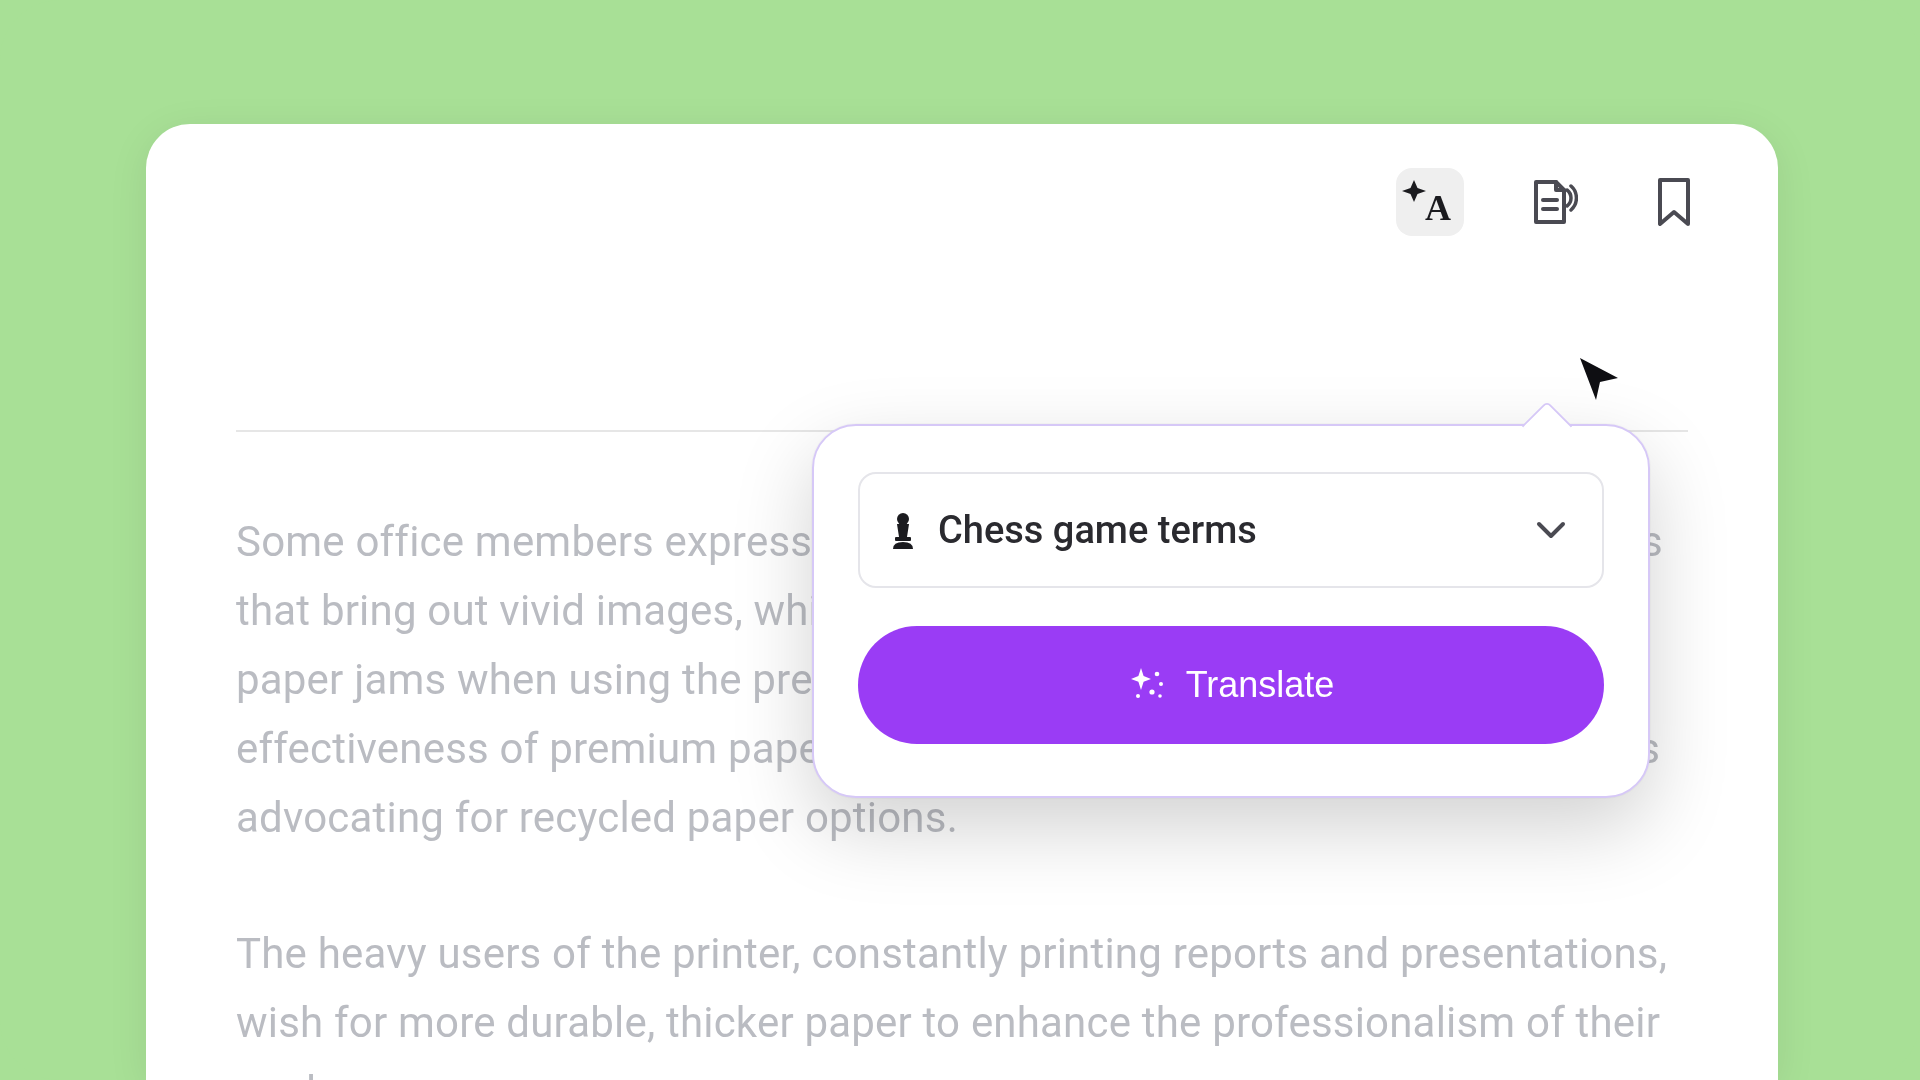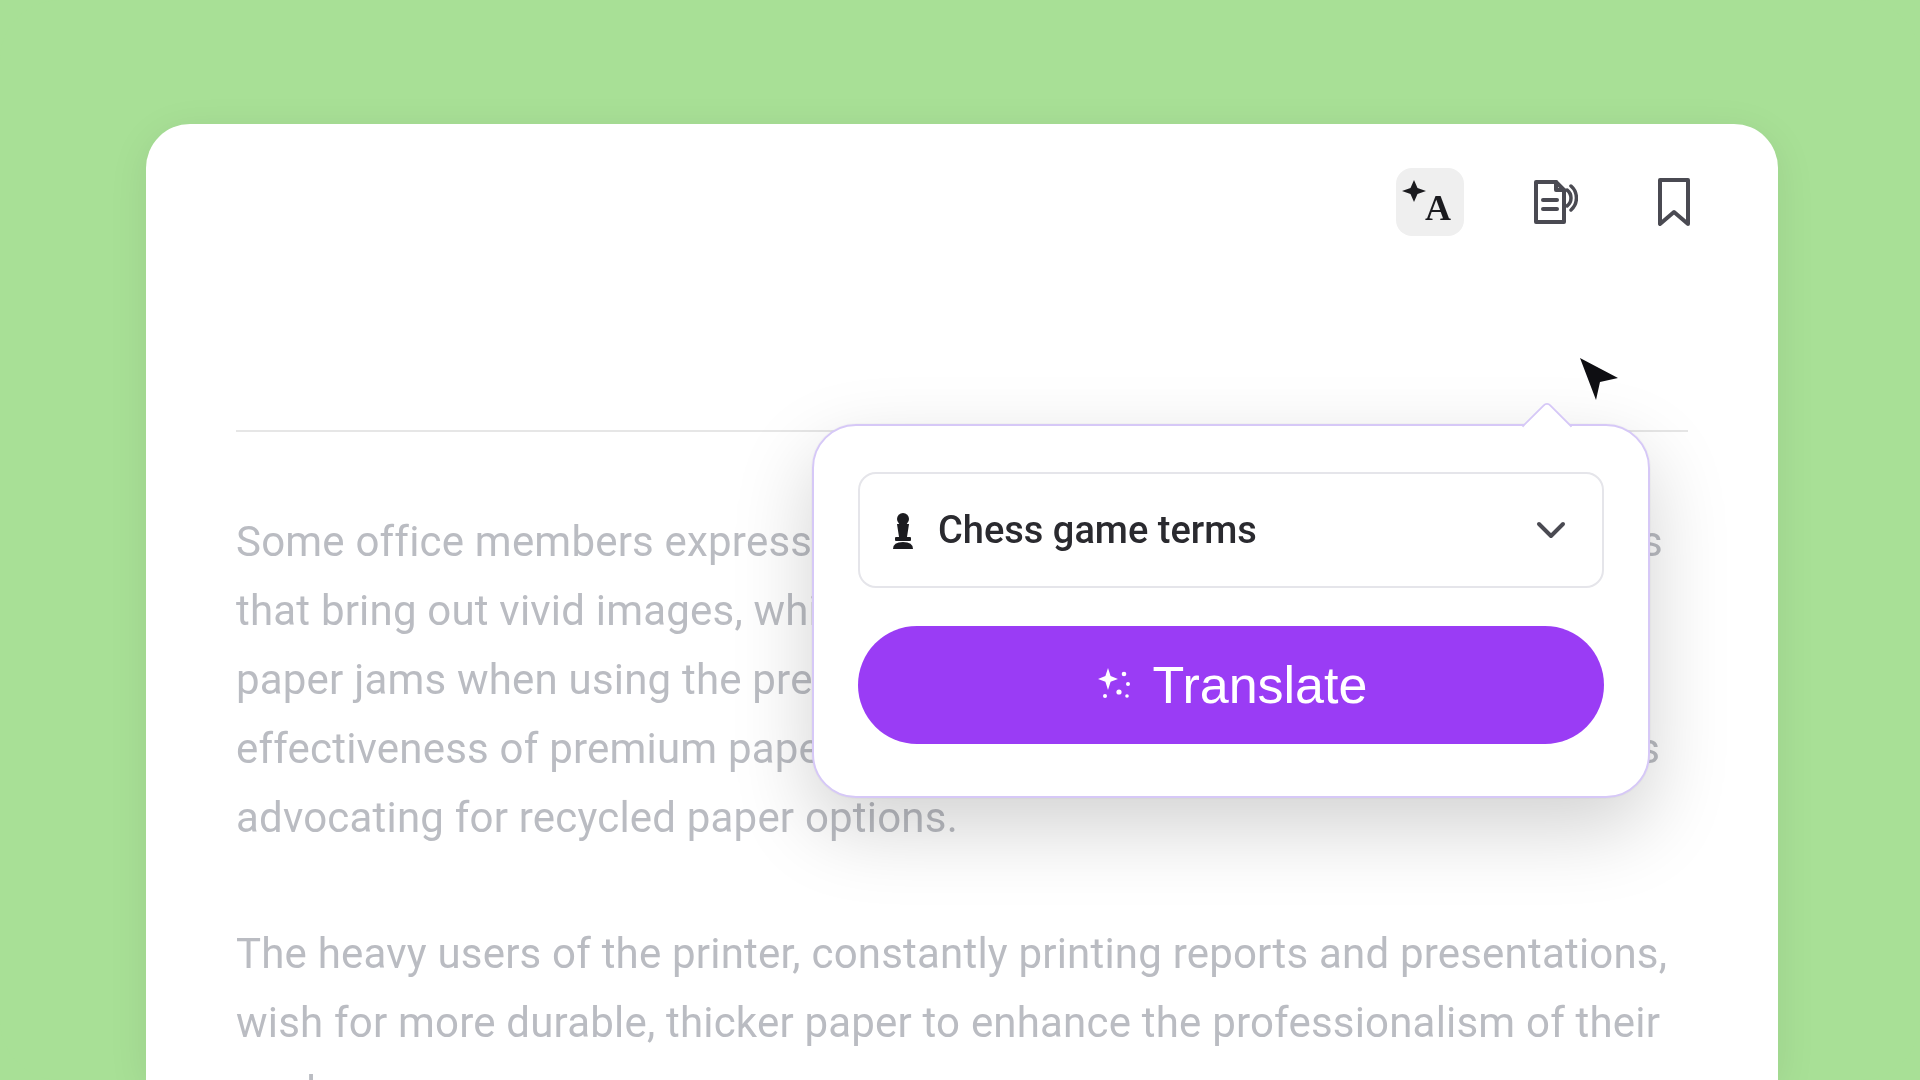--- a/index.html
+++ b/index.html
@@ -104,21 +104,21 @@
     color: #2a2a2f;
     font-weight: 500;
   }
   .translate-btn {
     margin-top: 38px;
     width: 100%;
     height: 118px;
     border-radius: 60px;
     background: #9a3cf5;
     color: #fff;
-    font-size: 52px;
+    font-size: 36px;
     font-weight: 500;
     display: flex;
     align-items: center;
     justify-content: center;
     gap: 20px;
     cursor: pointer;
     border: none;
   }
   
   .cursor-graphic {

